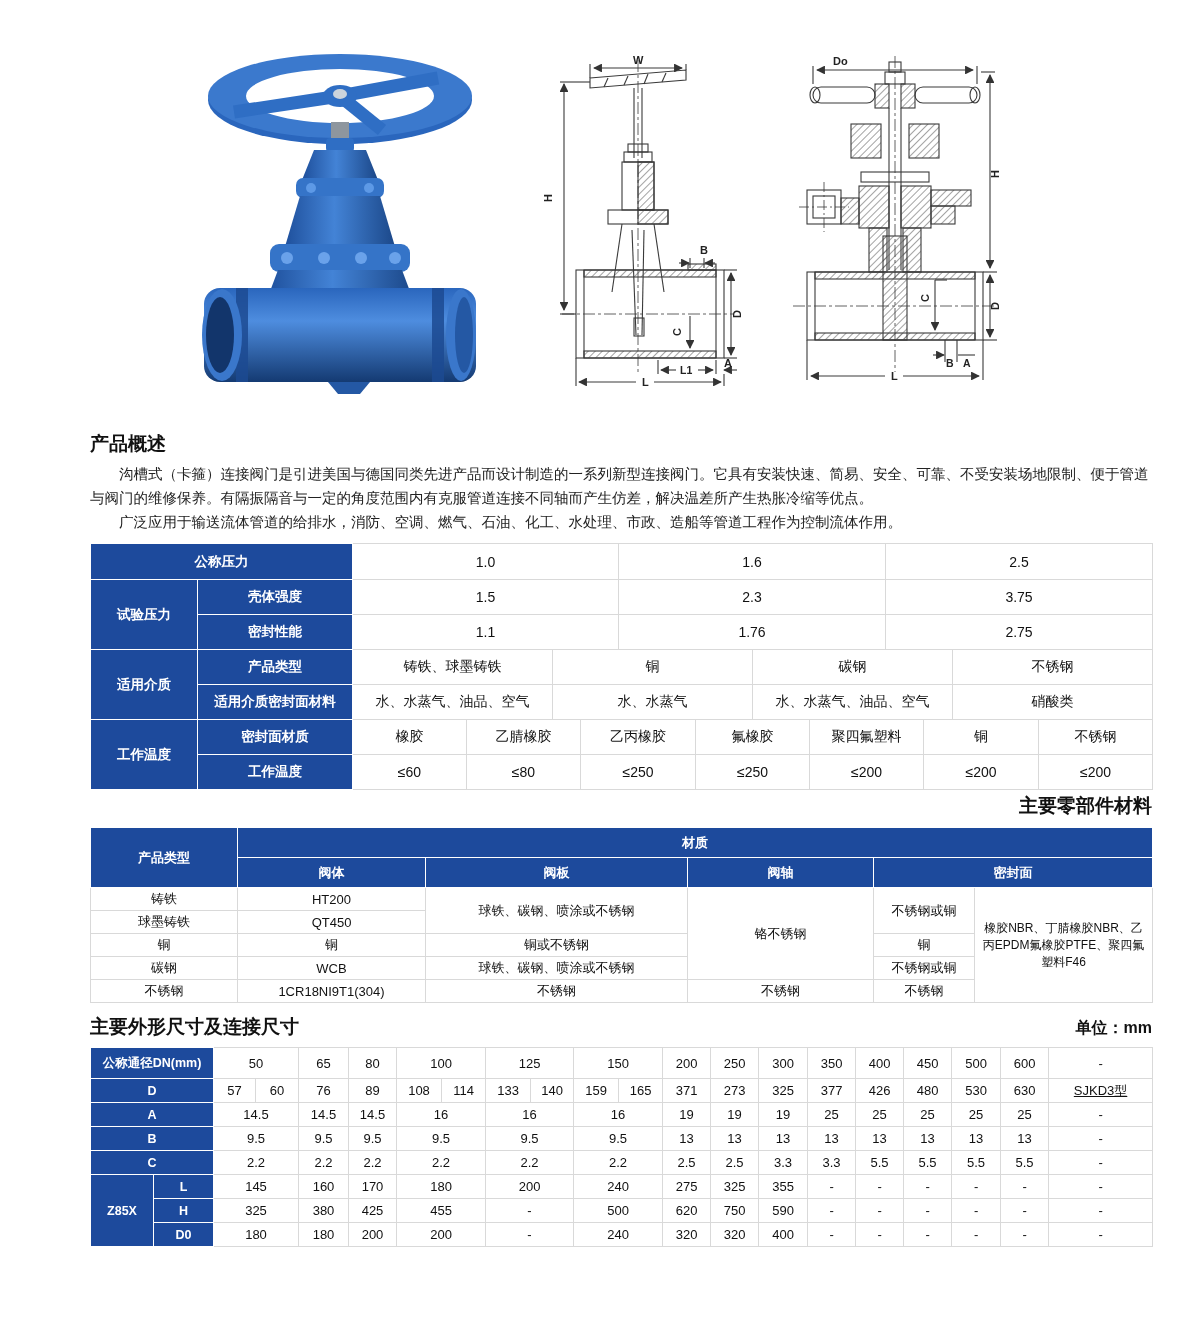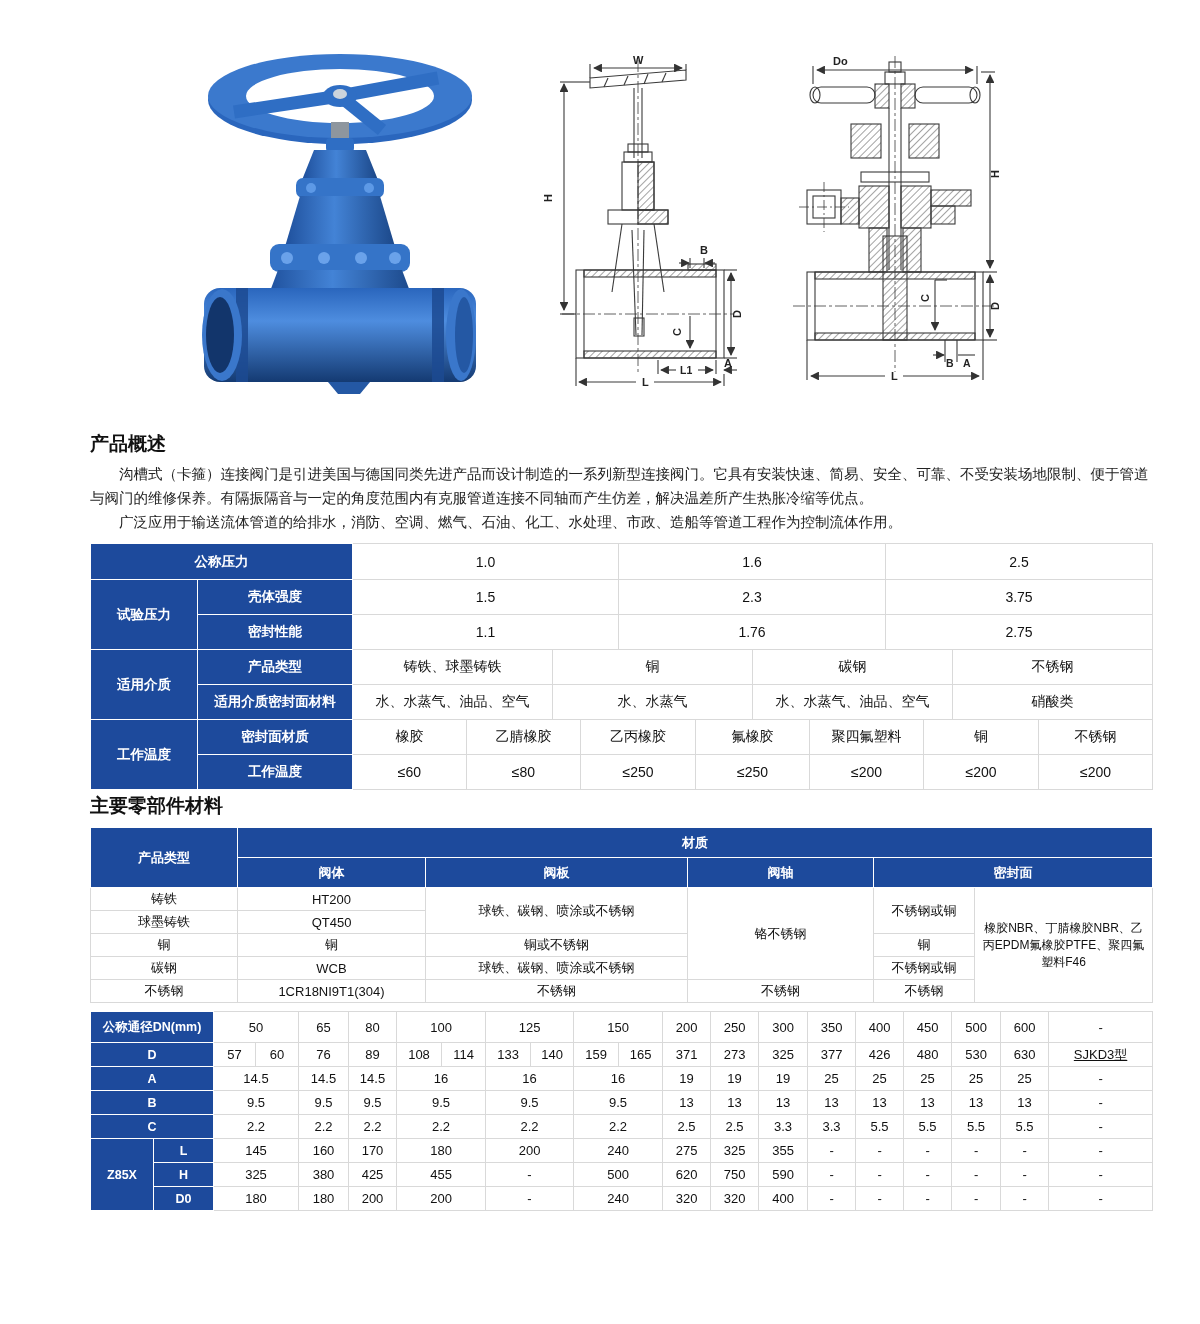--- a/index.html
+++ b/index.html
@@ -6,21 +6,21 @@
   body{width:1200px;font-family:"Liberation Sans","DejaVu Sans",sans-serif;color:#1a1a1a;}
   .page{position:relative;width:1200px;height:1324px;overflow:hidden;background:#fff;}
   .images{position:absolute;left:0;top:0;width:1200px;height:420px;}
   .img-photo{position:absolute;left:180px;top:38px;}
   .img-mid{position:absolute;left:538px;top:40px;}
   .img-right{position:absolute;left:785px;top:40px;}
   .content{position:absolute;left:90px;top:428px;width:1062px;}
   h2.sec{font-size:19px;font-weight:bold;margin:4px 0 6px 0;color:#111;line-height:24px;}
   .overview p{margin:0;font-size:14.5px;line-height:24px;text-indent:2em;color:#222;}
   .sec-gap{margin-top:16px;}
-  .sec-gap2{margin-top:18px;}
+  .sec-gap2{margin-top:18px;text-align:right;}
   table{border-collapse:collapse;table-layout:fixed;width:1062px;}
   th,td{border:1px solid #d9d9d9;text-align:center;vertical-align:middle;padding:0 3px;overflow:hidden;}
   th.blue{background:#1d4a9c;color:#fff;border:1px solid #fff;font-weight:bold;}
   .t1 tr{height:35px;}
   .t1 tr.r1{height:36px;}
   .t1 td{font-size:14px;font-weight:500;color:#111;}
   .t1 th{font-size:13.5px;}
   .t1{margin-top:9px;}
   .t1 + .t1{margin-top:-1px;}
   .t2{margin-top:9px;}
@@ -397,20 +397,24 @@
           <td>1CR18NI9T1(304)</td>
           <td>不锈钢</td>
           <td>不锈钢</td>
           <td>不锈钢</td>
         </tr>
       </tbody>
         </table>
     </div>
 
     <div>
+      <div class="dim-head">
+        <h2 class="sec" style="margin:0;">主要外形尺寸及连接尺寸</h2>
+        <span class="unit">单位：mm</span>
+      </div>
       <table class="t3">
         <colgroup>
           <col style="width:63px">
             <col style="width:60px">
             <col style="width:42px">
             <col style="width:43px">
             <col style="width:50px">
             <col style="width:48px">
             <col style="width:45px">
             <col style="width:44px">

